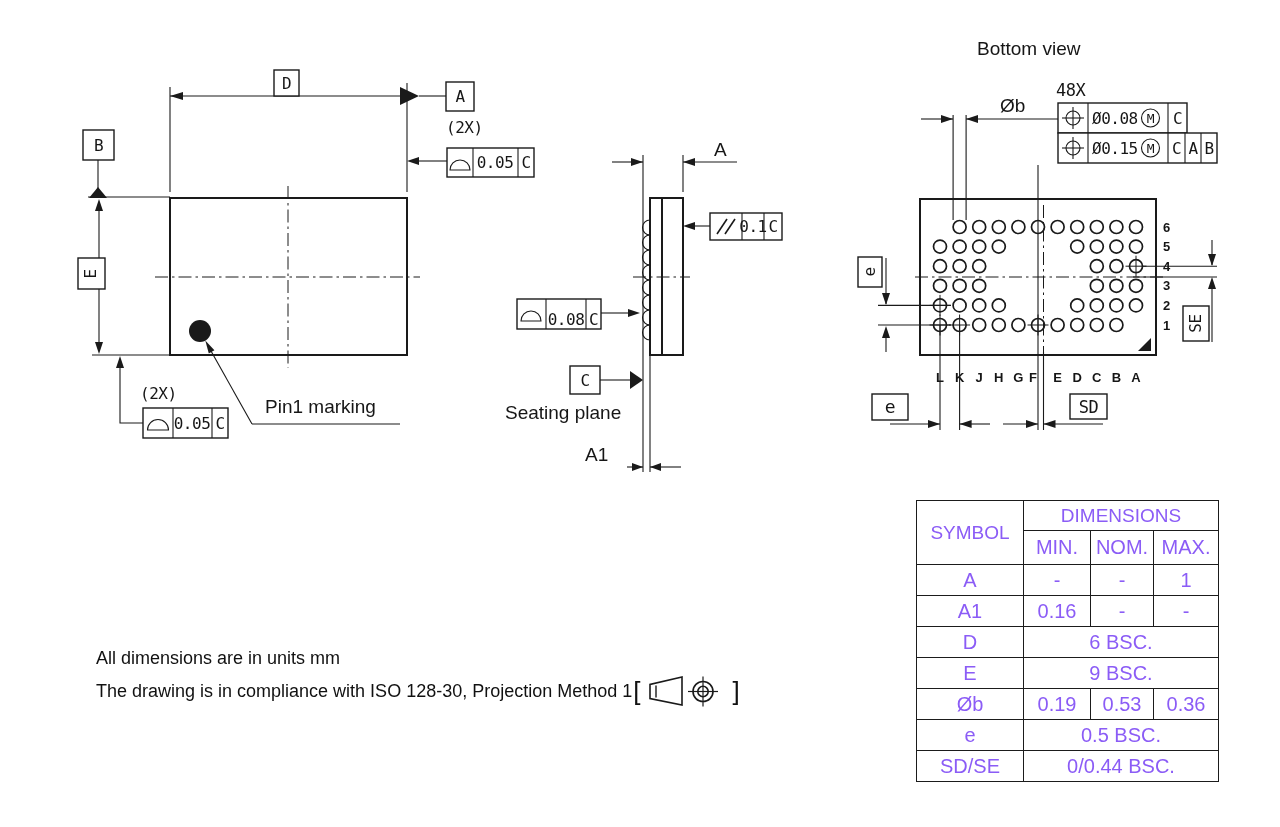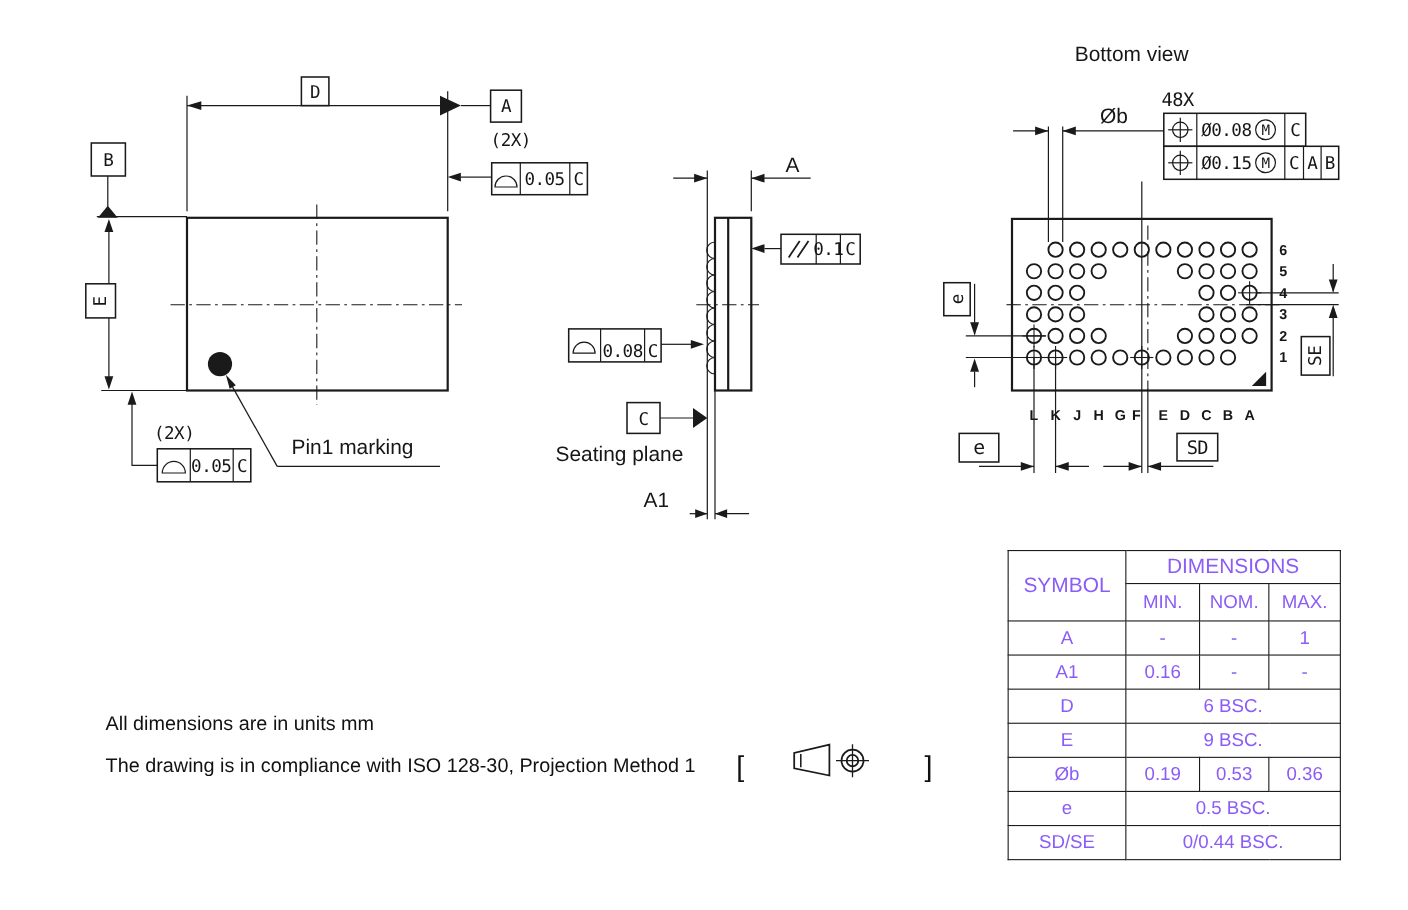--- a/index.html
+++ b/index.html
@@ -14,27 +14,27 @@
   .wbox{fill:#ffffff;stroke:#1a1a1a;stroke-width:1.4;}
   .fcf{fill:#ffffff;stroke:#1a1a1a;stroke-width:1.4;}
   .ball{fill:none;stroke:#1a1a1a;stroke-width:1.7;}
   .xline{stroke:#1a1a1a;stroke-width:1;fill:none;}
   .t-lbl{font-family:"Liberation Sans",sans-serif;font-size:19px;}
   .t-title{font-family:"Liberation Sans",sans-serif;font-size:19px;}
   .t-tech{font-family:"DejaVu Sans Mono",monospace;font-size:16px;letter-spacing:-0.5px;}
   .t-tech-sm{font-family:"DejaVu Sans Mono",monospace;font-size:15px;letter-spacing:-0.5px;}
   .t-grid{font-family:"Liberation Sans",sans-serif;font-size:13px;font-weight:bold;}
   .notes{position:absolute;left:96px;top:644px;font-size:18px;line-height:28.5px;white-space:nowrap;}
-  .notes .row2{display:flex;align-items:flex-end;gap:36px;}
+  .notes .row2{display:flex;align-items:center;}
   .bracket{font-size:26px;font-weight:normal;margin:0 1px;}
   .projsym{display:inline-block;margin:0 2px;}
   .tablewrap{position:absolute;left:898px;top:500px;}
   #dim-table{border-collapse:collapse;table-layout:fixed;color:#8b5cf6;margin-left:18px;}
   #dim-table td{border:1.6px solid #1b1b1b;text-align:center;vertical-align:middle;padding:0;
-                font-size:17px;font-family:"Liberation Sans",sans-serif;}
+                font-size:20px;font-family:"Liberation Sans",sans-serif;}
   #dim-table .th-big{font-size:19px;}
 </style>
 </head>
 <body>
 
 <div class="canvas">
 
 <svg width="1280" height="827" viewBox="0 0 1280 827" style="position:absolute;left:0;top:0;">
 
   <g>

